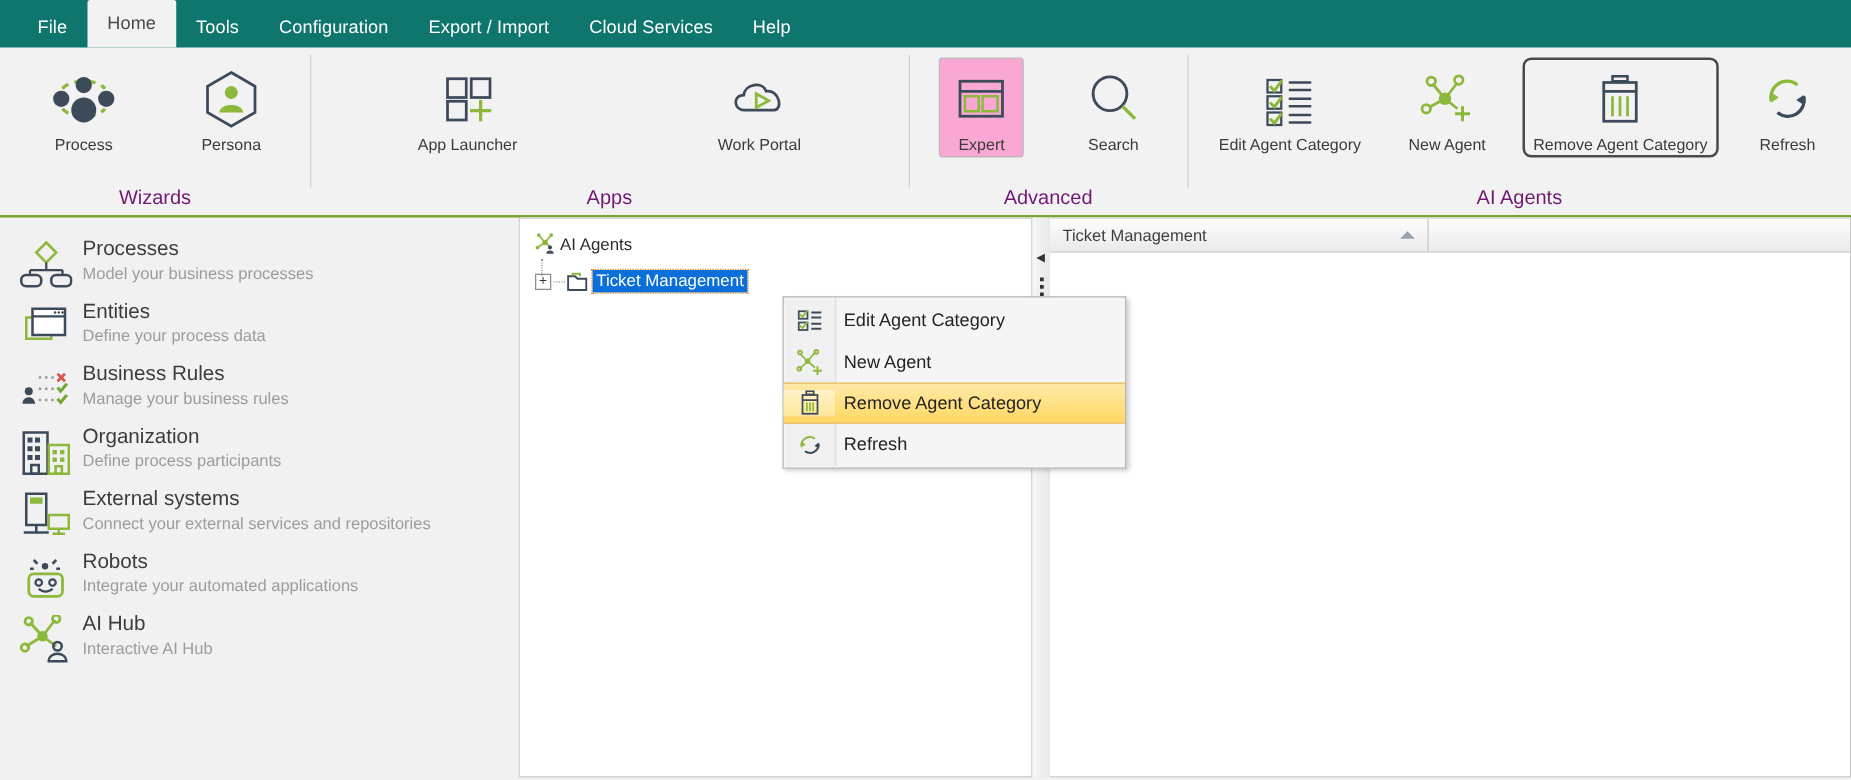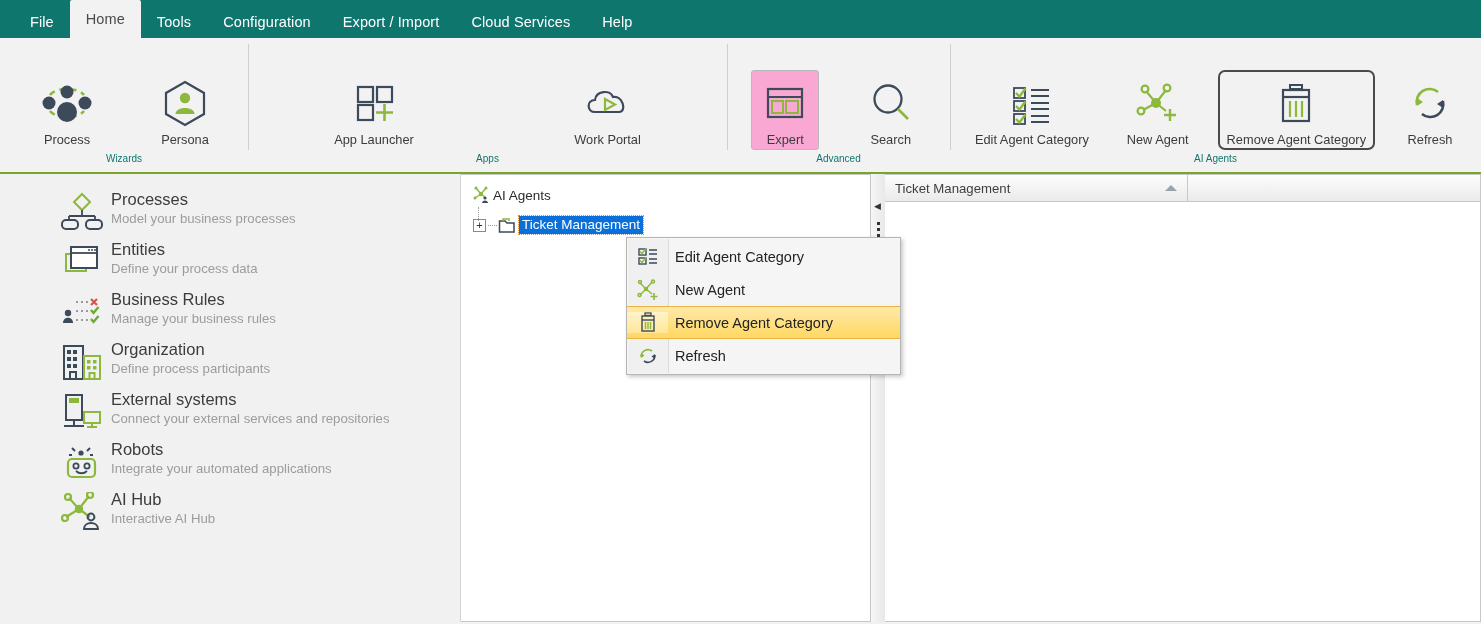--- a/index.html
+++ b/index.html
@@ -30,40 +30,40 @@
   
   .ribbon {
     height:136px; background:#f2f2f2; position:relative;
     border-bottom:2px solid #7aa52b; display:flex;
   }
   .rgroup { position:relative; display:flex; flex-direction:column; height:100%; }
   .rgroup + .rgroup::before {
     content:""; position:absolute; left:0; top:6px; bottom:22px;
     width:1px; background:#cfcfcf;
   }
-  .rgroup-items { flex:1; display:flex; align-items:flex-end; padding:8px 6px 0 6px; }
+  .rgroup-items { flex:1; display:flex; align-items:flex-start; padding:8px 6px 0 6px; }
   .rgroup-title {
-    height:22px; line-height:18px; text-align:center; font-size:10px;
-    color:#0f766e; width:100%;
+    height:22px; line-height:18px; text-align:center; font-size:16px;
+    color:#701a75; width:100%;
   }
   .rbtn {
     display:flex; flex-direction:column; align-items:center;
     padding:4px 8px 2px 8px; cursor:default; min-width:52px;
     border:1px solid transparent; border-radius:3px;
   }
   .rbtn .ico { height:56px; display:flex; align-items:center; justify-content:center; }
   .rbtn .lbl {
     font-size:12.8px; color:#3b3b3b; text-align:center; line-height:15px;
     white-space:pre-line; margin-top:1px;
   }
   .rbtn.toggled { background:#f9a8d4; border-color:#b9b9b9; }
   .rbtn.focusring { border:2px solid #4a4a4a; border-radius:7px; padding:3px 7px 1px 7px; }
 
   
-  .main { display:flex; height:calc(624px - 38px - 138px);margin-left:45px; }
+  .main { display:flex; height:calc(624px - 38px - 138px); }
 
   
   .leftnav {
     width:416px; background:#f1f1f1; padding-top:12px;
     border-right:1px solid #d4d4d4; overflow:hidden;
   }
   .navitem { display:flex; align-items:flex-start; padding:3px 8px 4px 12px; cursor:default; }
   .navitem .nico { width:50px; flex:0 0 50px; display:flex; justify-content:center; padding-top:3px; }
   .navitem .ntxt { padding-left:4px; }
   .navitem .ntitle { font-size:16.5px; color:#3c3c3c; line-height:21px; }

